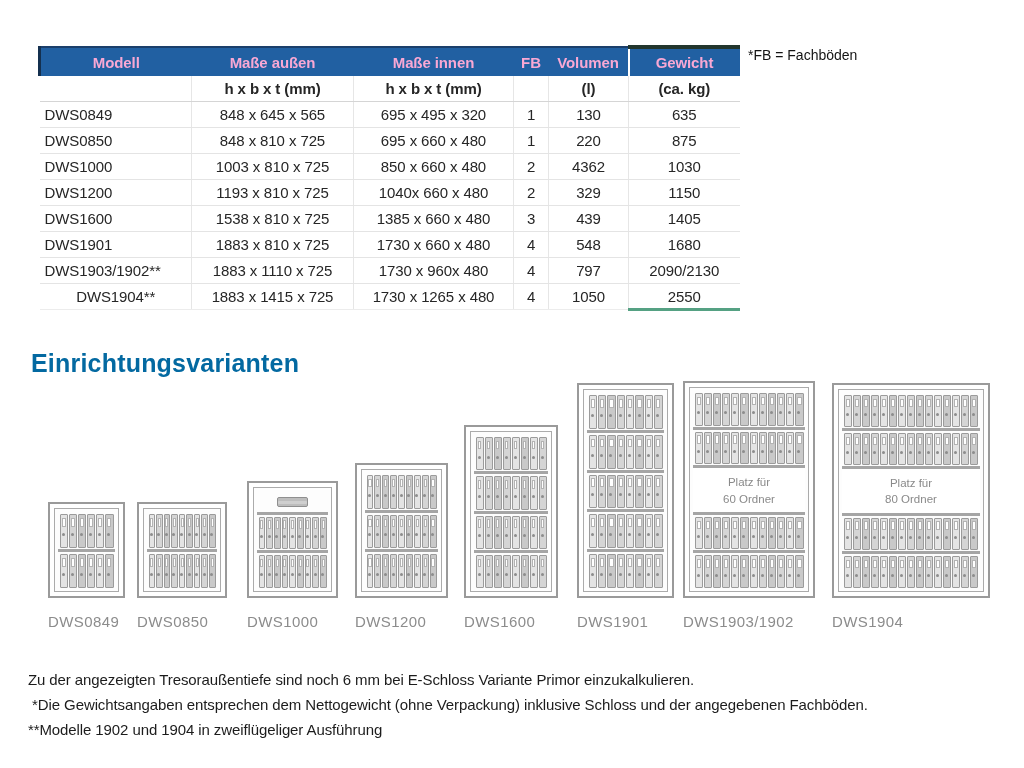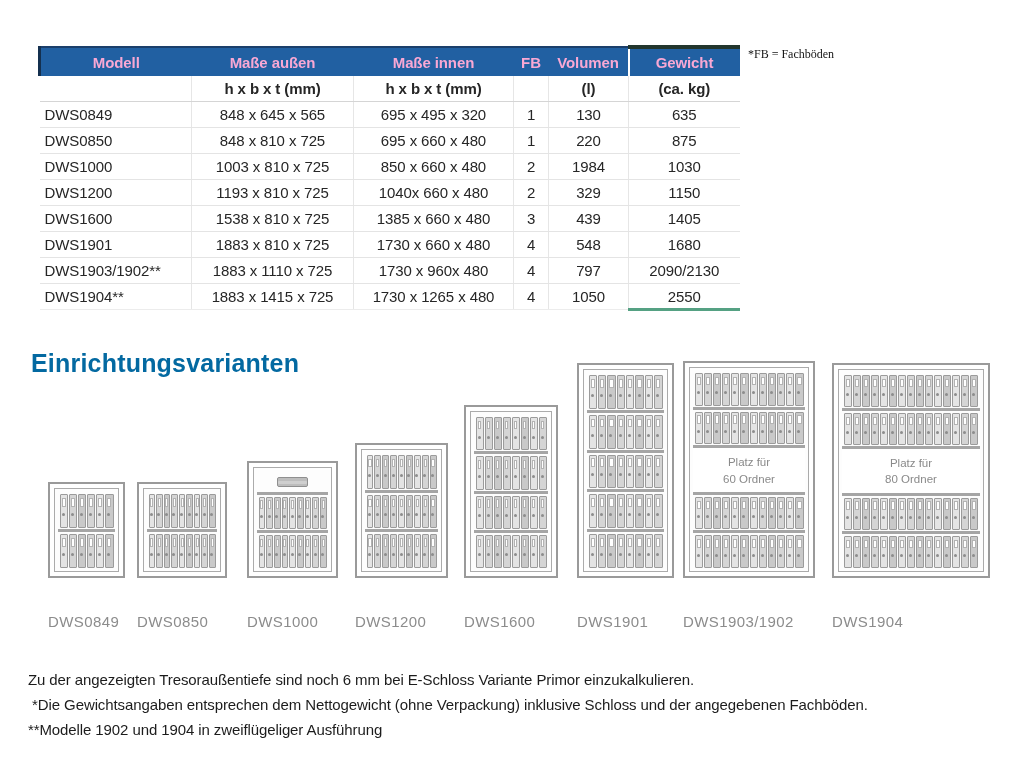--- a/index.html
+++ b/index.html
@@ -16,32 +16,32 @@
     padding:5px 4px; text-align:center; border-top:2px solid #1b3f6b; }
   table.spec thead tr.main th:first-child { border-left:3px solid #14304f; }
   table.spec thead tr.main th.col-gewicht { border-top:4px solid #22362d; border-left:2px solid #ffffff; }
   table.spec thead tr.sub th { background:#ffffff; color:#262626; font-weight:bold;
     padding:4px 4px; border-bottom:1px solid #d5d5d5;
     border-left:1px solid #e6e6e6; }
   table.spec thead tr.sub th:first-child { border-left:none; }
   table.spec tbody td { padding:3px 4px; height:26px; text-align:center;
     border-bottom:1px solid #e4e4e4; border-left:1px solid #e6e6e6; background:#fff; }
   table.spec tbody td:first-child { border-left:none; text-align:left; padding-left:5px; }
-  table.spec tbody tr:last-child td { border-bottom:1px solid #ececec; }
+  table.spec tbody tr:last-child td { border-bottom:1px solid #ececec;text-align:center; }
   table.spec tbody tr:last-child td.col-gewicht { border-bottom:3px solid #55a183;margin-left:37px; }
 
-  .fb-note { position:absolute; left:748px; top:47px; font-size:12px; color:#141414;font-family:Liberation Serif, serif; }
+  .fb-note { position:absolute; left:748px; top:47px; font-size:14px; color:#141414; }
 
   
   .section-title { position:absolute; left:31px; top:349px; font-size:25px;
     font-weight:bold; color:#0369a1; letter-spacing:0.2px; }
 
   
   .cabinet-area { position:absolute; left:0; top:377px; width:1024px; height:253px; }
-  .cabinet { position:absolute; bottom:0; display:flex; flex-direction:column;gap:20px; }
+  .cabinet { position:absolute; bottom:0; display:flex; flex-direction:column; }
   .cab-box { border:2px solid #9a9a9a; background:#ffffff; padding:4px; width:100%; }
   .cab-inner { border:1px solid #ababab; height:100%; display:flex; flex-direction:column;
     padding:3px 3px 2px; background:#fdfdfd; }
   .shelf { flex:1; display:flex; align-items:stretch; padding:2px 1px 1px;
     border-bottom:3px solid #a5a5a5; min-height:0; }
   .cab-inner .shelf:last-child { border-bottom:none; }
   .binder { position:relative; flex:1; min-width:0; margin:0 0.5px; background:#e4e4e4;
     border:1px solid #9b9b9b; border-radius:1px; }
   .binder:nth-child(even) { background:#d5d5d5; }
   .binder:nth-child(3n) { background:#c9c9c9; }
@@ -108,21 +108,21 @@
             <td class="col-innen">695 x 660 x 480</td>
             <td class="col-fb">1</td>
             <td class="col-volumen">220</td>
             <td class="col-gewicht">875</td>
           </tr>
           <tr>
             <td class="col-modell">DWS1000</td>
             <td class="col-aussen">1003 x 810 x 725</td>
             <td class="col-innen">850 x 660 x 480</td>
             <td class="col-fb">2</td>
-            <td class="col-volumen">1984</td>
+            <td class="col-volumen">4362</td>
             <td class="col-gewicht">1030</td>
           </tr>
           <tr>
             <td class="col-modell">DWS1200</td>
             <td class="col-aussen">1193 x 810 x 725</td>
             <td class="col-innen">1040x 660 x 480</td>
             <td class="col-fb">2</td>
             <td class="col-volumen">329</td>
             <td class="col-gewicht">1150</td>
           </tr>

